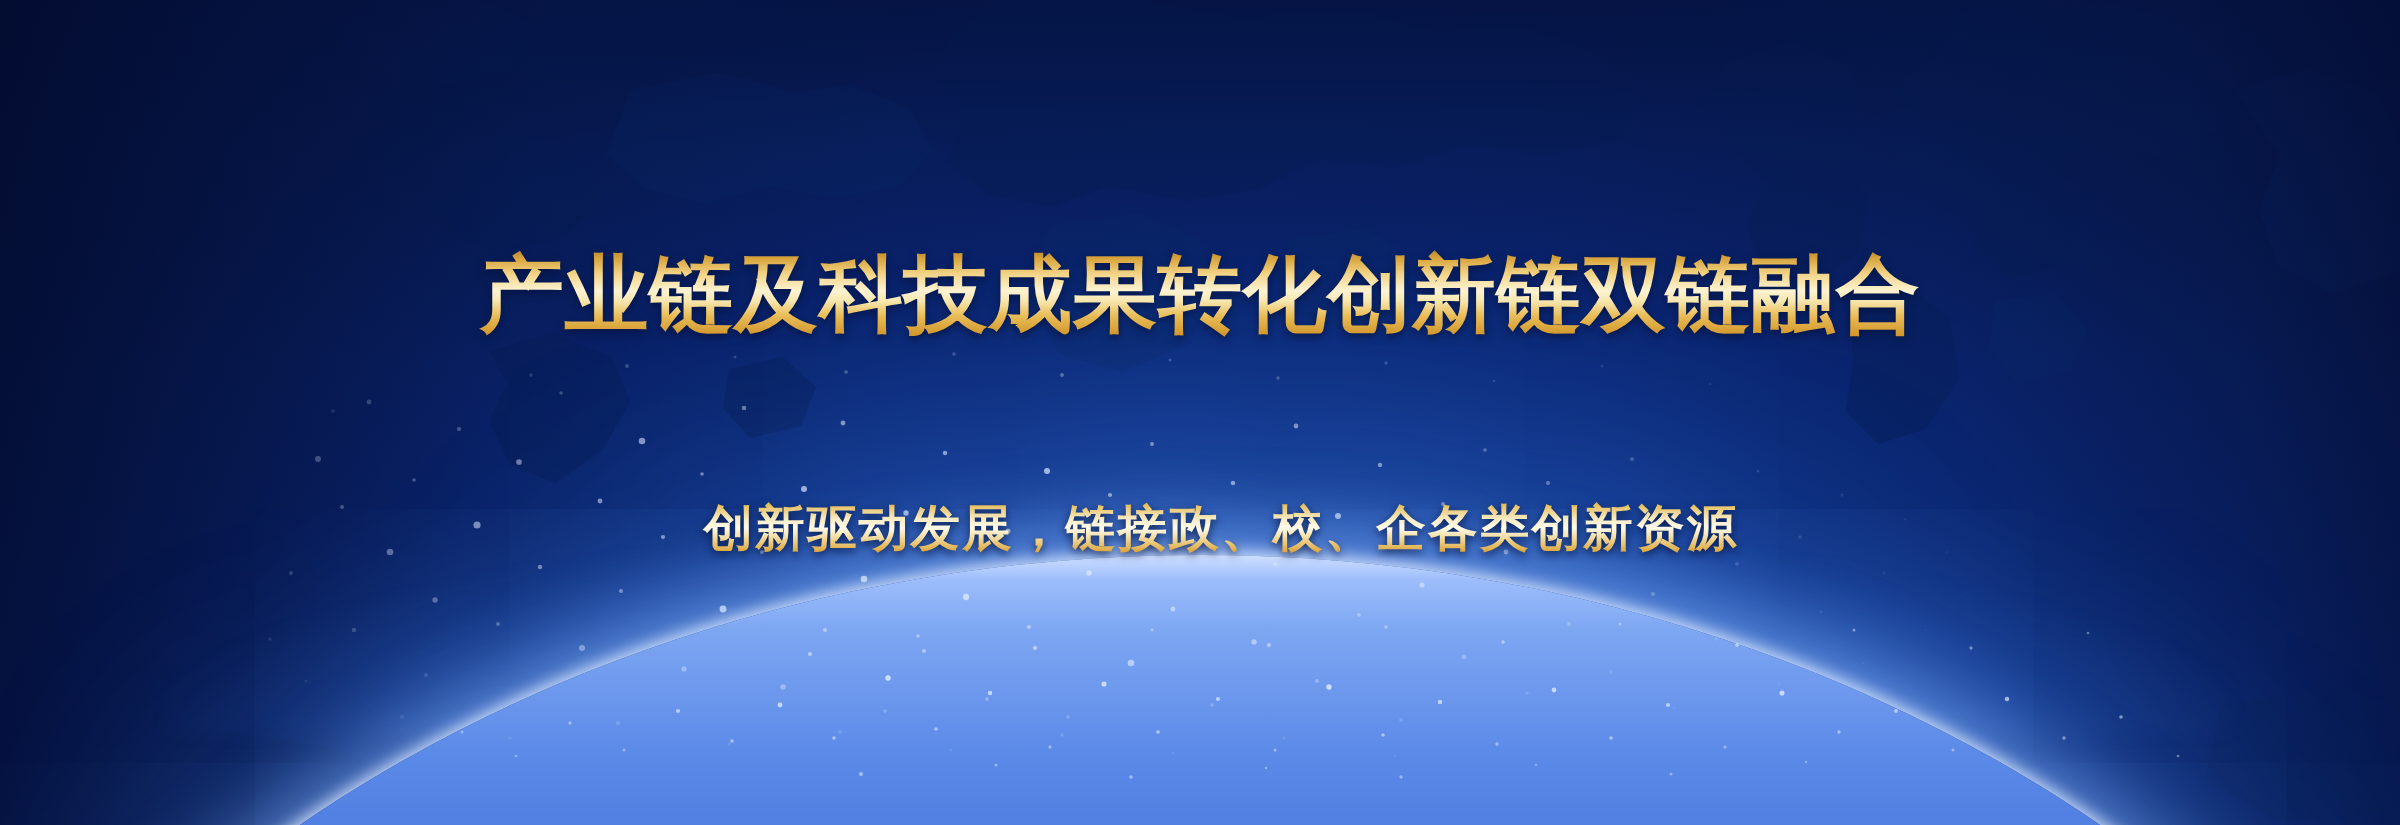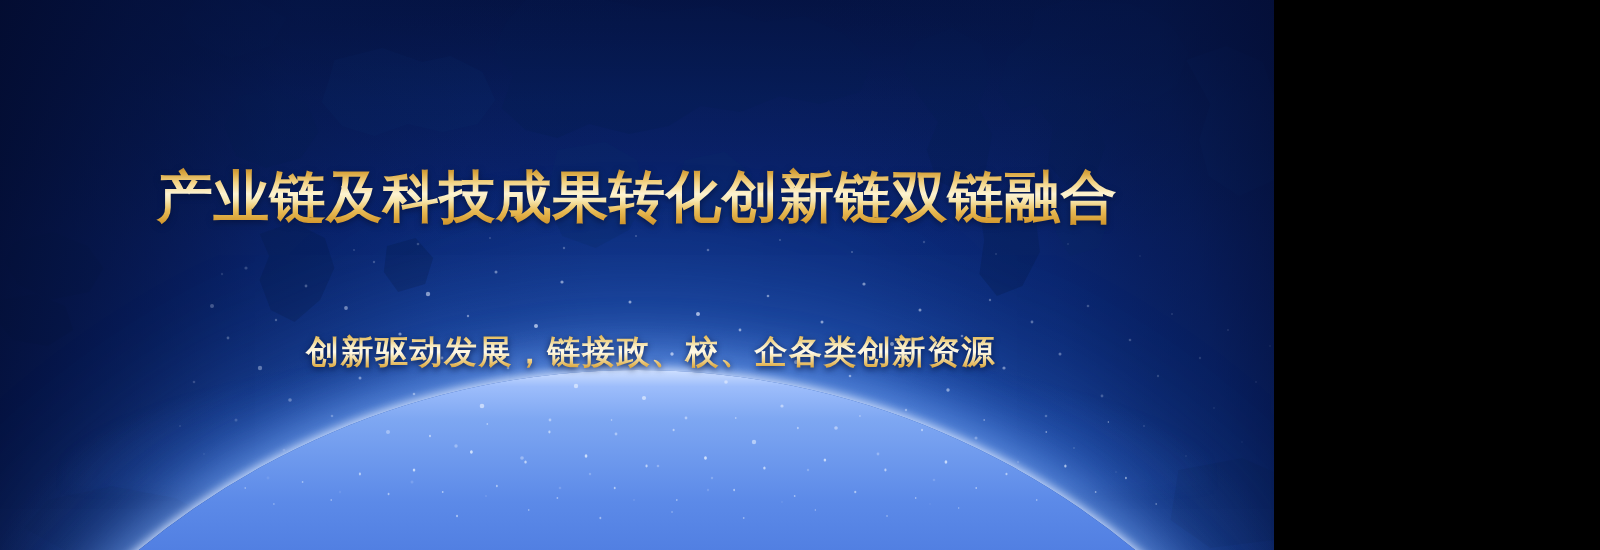--- a/index.html
+++ b/index.html
@@ -7,21 +7,21 @@
     margin: 0;
     padding: 0;
     background: #000;
   }
   body {
     font-family: "DejaVu Sans", "Liberation Sans", sans-serif;
   }
 
   #banner {
     position: relative;
-    width: 1274px;
+    width: 1600px;
     height: 550px;
     overflow: hidden;
     background: #0b2a86;
   }
 
   
   .bg-base {
     position: absolute;
     inset: 0;
     background:

